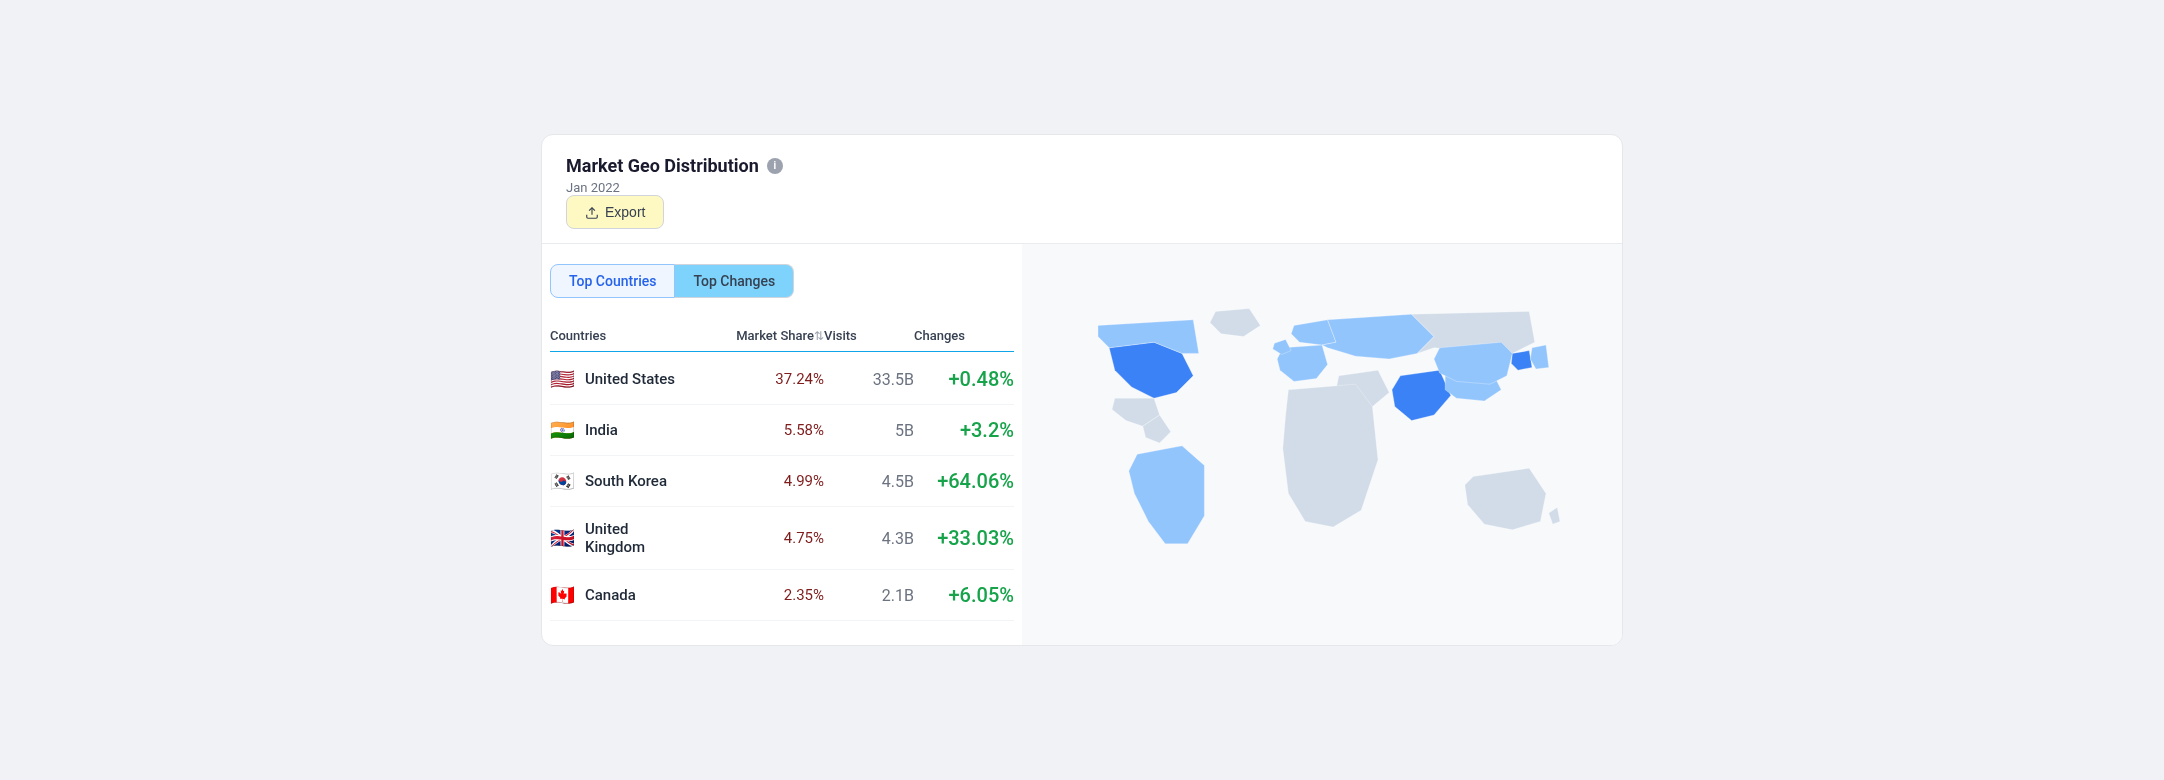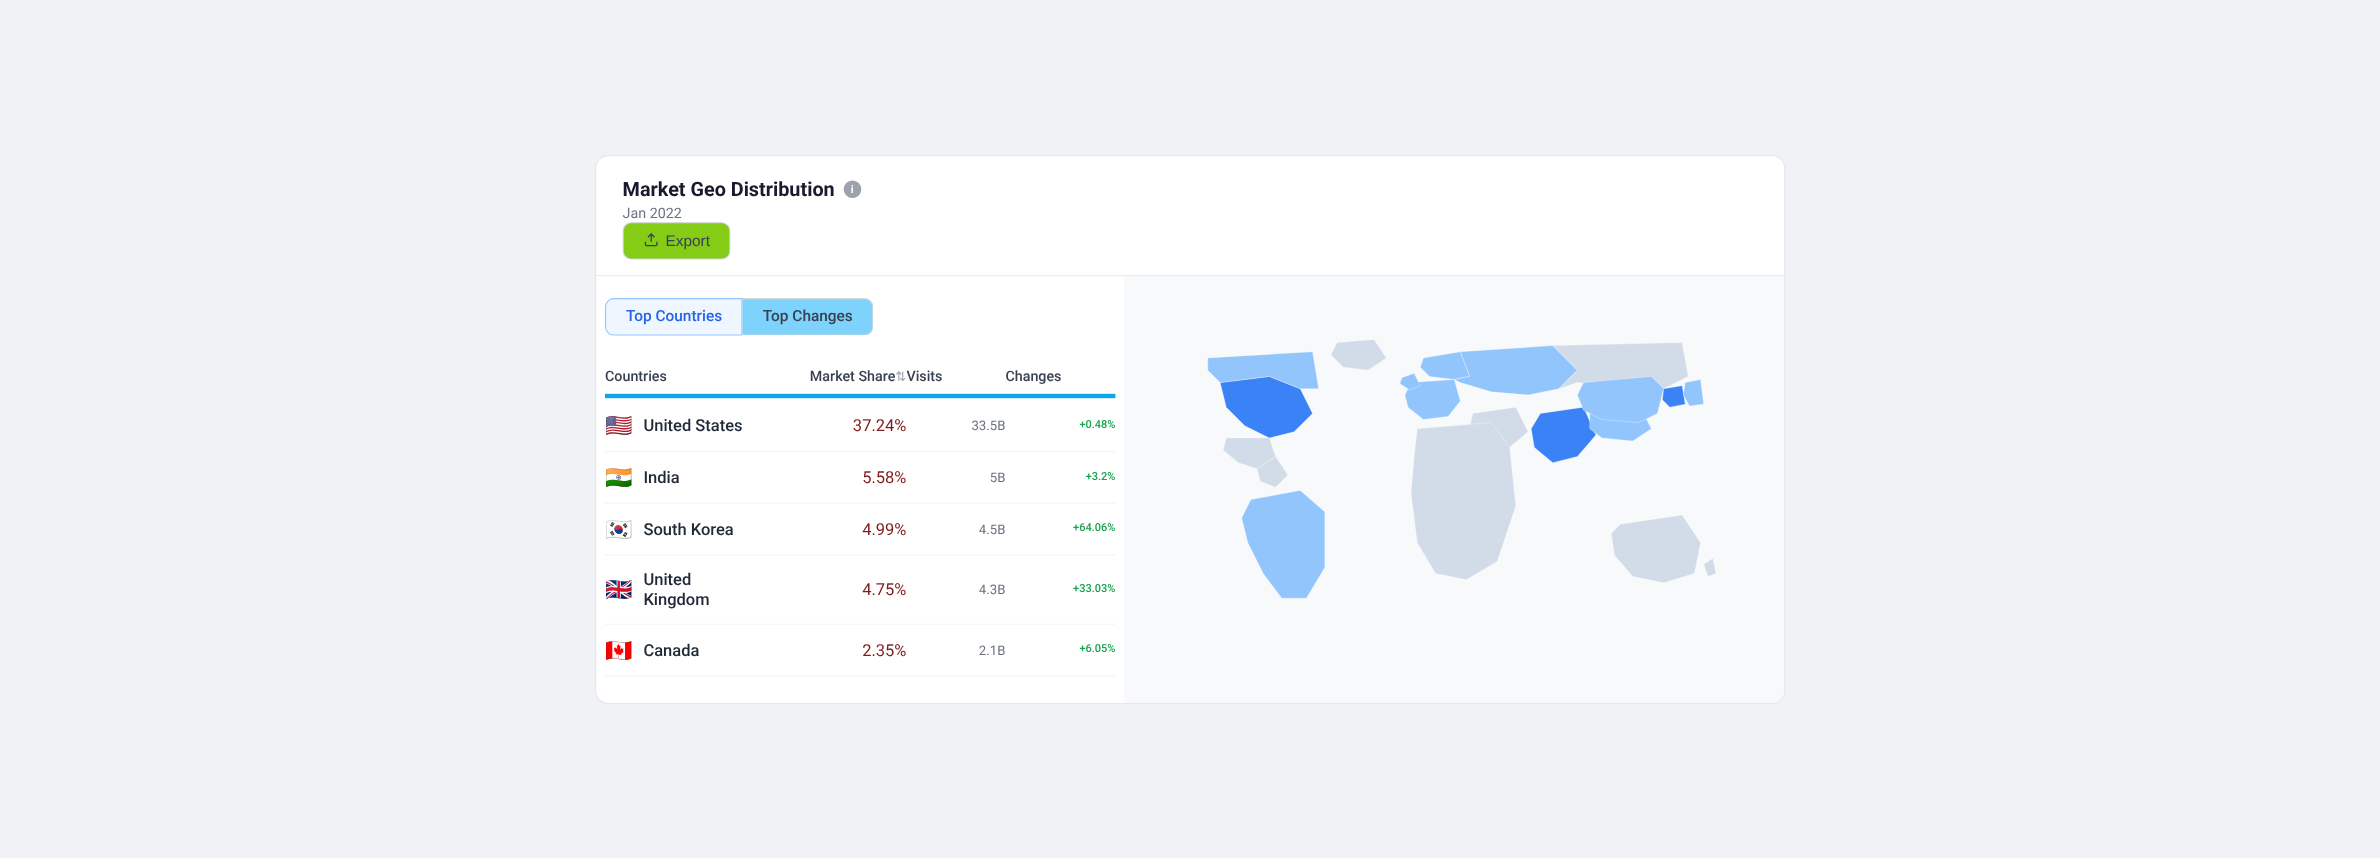--- a/index.html
+++ b/index.html
@@ -50,26 +50,26 @@
       font-weight: 700;
       cursor: pointer;
     }
     .card-date {
       color: #6b7280;
       font-size: 13px;
       margin-top: 4px;
     }
     .export-btn {
       display: flex;
-      align-items: flex-start;
+      align-items: flex-end;
       gap: 6px;
       padding: 8px 18px;
       border: 1px solid #d1d5db;
       border-radius: 8px;
-      background: #84cc16;
+      background: #fef9c3;
       color: #374151;
       font-size: 14px;
       cursor: pointer;
       font-weight: 500;
     }
     .card-body {
       display: flex;
       padding: 0;
     }
     .left-panel {
@@ -108,21 +108,21 @@
       background: #eff6ff;
       color: #2563eb;
       border-color: #93c5fd;
       z-index: 1;
     }
     .table-wrapper {}
     .table-header {
       display: grid;
       grid-template-columns: 1fr 140px 90px 100px;
       padding: 8px 0;
-      border-bottom: 4px solid #0ea5e9;
+      border-bottom: 1px solid #0ea5e9;
       margin-bottom: 2px;
     }
     .th {
       font-size: 13px;
       color: #374151;
       font-weight: 500;
     }
     .th.center { text-align: left; }
     .th.market-share {
       text-align: right;
@@ -154,26 +154,26 @@
       font-size: 20px;
       line-height: 1;
     }
     .market-share-val {
       text-align: right;
       font-size: 15px;
       color: #7f1d1d;
     }
     .visits-val {
       text-align: right;
-      font-size: 12px;
+      font-size: 16px;
       color: #6b7280;
     }
     .changes-val {
       text-align: right;
-      font-size: 10px;
+      font-size: 20px;
       color: #16a34a;
       font-weight: 500;
     }
 
     
     .world-map-container {
       width: 100%;
       max-width: 560px;
     }
     .world-map-container svg {

